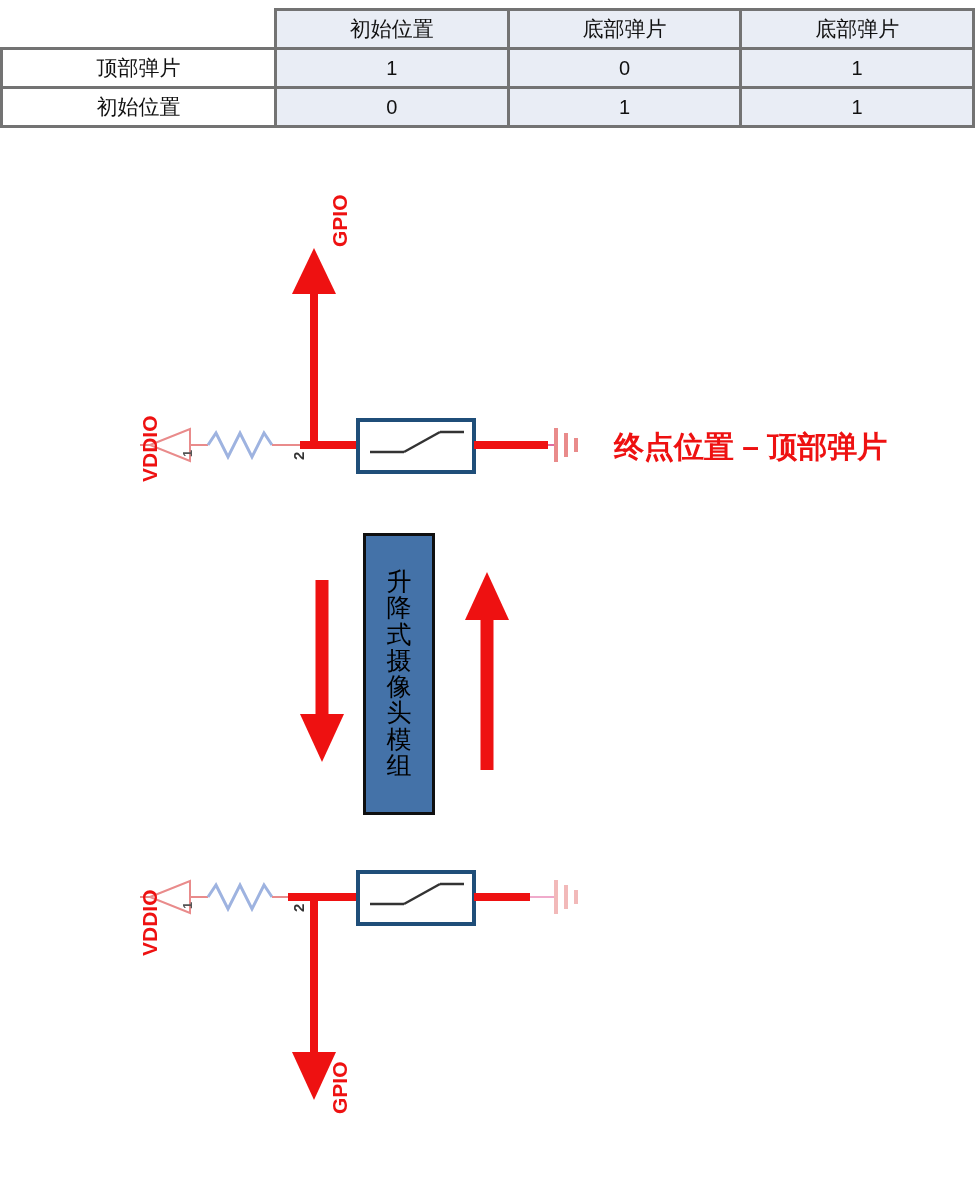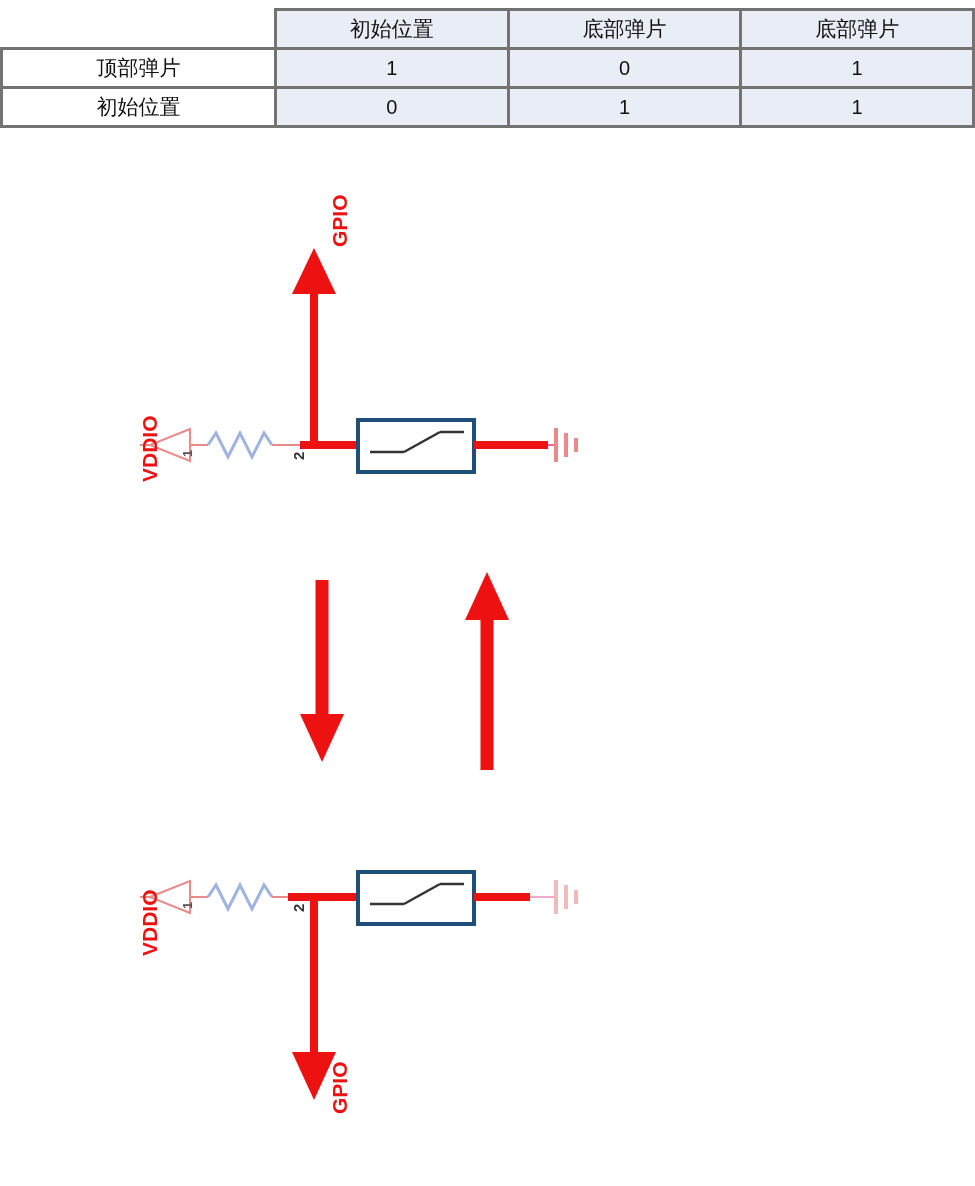--- a/index.html
+++ b/index.html
@@ -184,29 +184,33 @@
       <line x1="440" y1="732" x2="464" y2="732" stroke="#333333" stroke-width="2.5"></line>
 
       <line x1="474" y1="745" x2="530" y2="745" stroke="#ee1111" stroke-width="8"></line>
       <line x1="530" y1="745" x2="556" y2="745" stroke="#f0aacb" stroke-width="2"></line>
       <line x1="556" y1="728" x2="556" y2="762" stroke="#f2b9b9" stroke-width="4"></line>
       <line x1="566" y1="733" x2="566" y2="757" stroke="#f2b9b9" stroke-width="4"></line>
       <line x1="576" y1="738" x2="576" y2="752" stroke="#f2b9b9" stroke-width="4"></line>
     </g>
   </svg>
 
+  <div id="cam-module">
+    <div class="cm-text">升降式摄像头模组</div>
+  </div>
 
   <div class="red-label vert-label" style="left:328px; top:95px; font-size:21px; transform:rotate(-90deg);">GPIO</div>
 
   <div class="red-label vert-label" style="left:138px; top:330px; font-size:21px; transform:rotate(-90deg);">VDDIO</div>
 
   <div class="red-label vert-label" style="left:180px; top:305px; font-size:13px; color:#555555; transform:rotate(-90deg);">1</div>
 
   <div class="red-label vert-label" style="left:290px; top:308px; font-size:15px; color:#333333; transform:rotate(-90deg);">2</div>
 
+  <div class="red-label big-annot" style="left:614px; top:275px;">终点位置 – 顶部弹片</div>
 
   <div class="red-label vert-label" style="left:138px; top:804px; font-size:21px; transform:rotate(-90deg);">VDDIO</div>
 
   <div class="red-label vert-label" style="left:180px; top:757px; font-size:13px; color:#555555; transform:rotate(-90deg);">1</div>
 
   <div class="red-label vert-label" style="left:290px; top:760px; font-size:15px; color:#333333; transform:rotate(-90deg);">2</div>
 
   <div class="red-label vert-label" style="left:328px; top:962px; font-size:21px; transform:rotate(-90deg);">GPIO</div>
 
 

